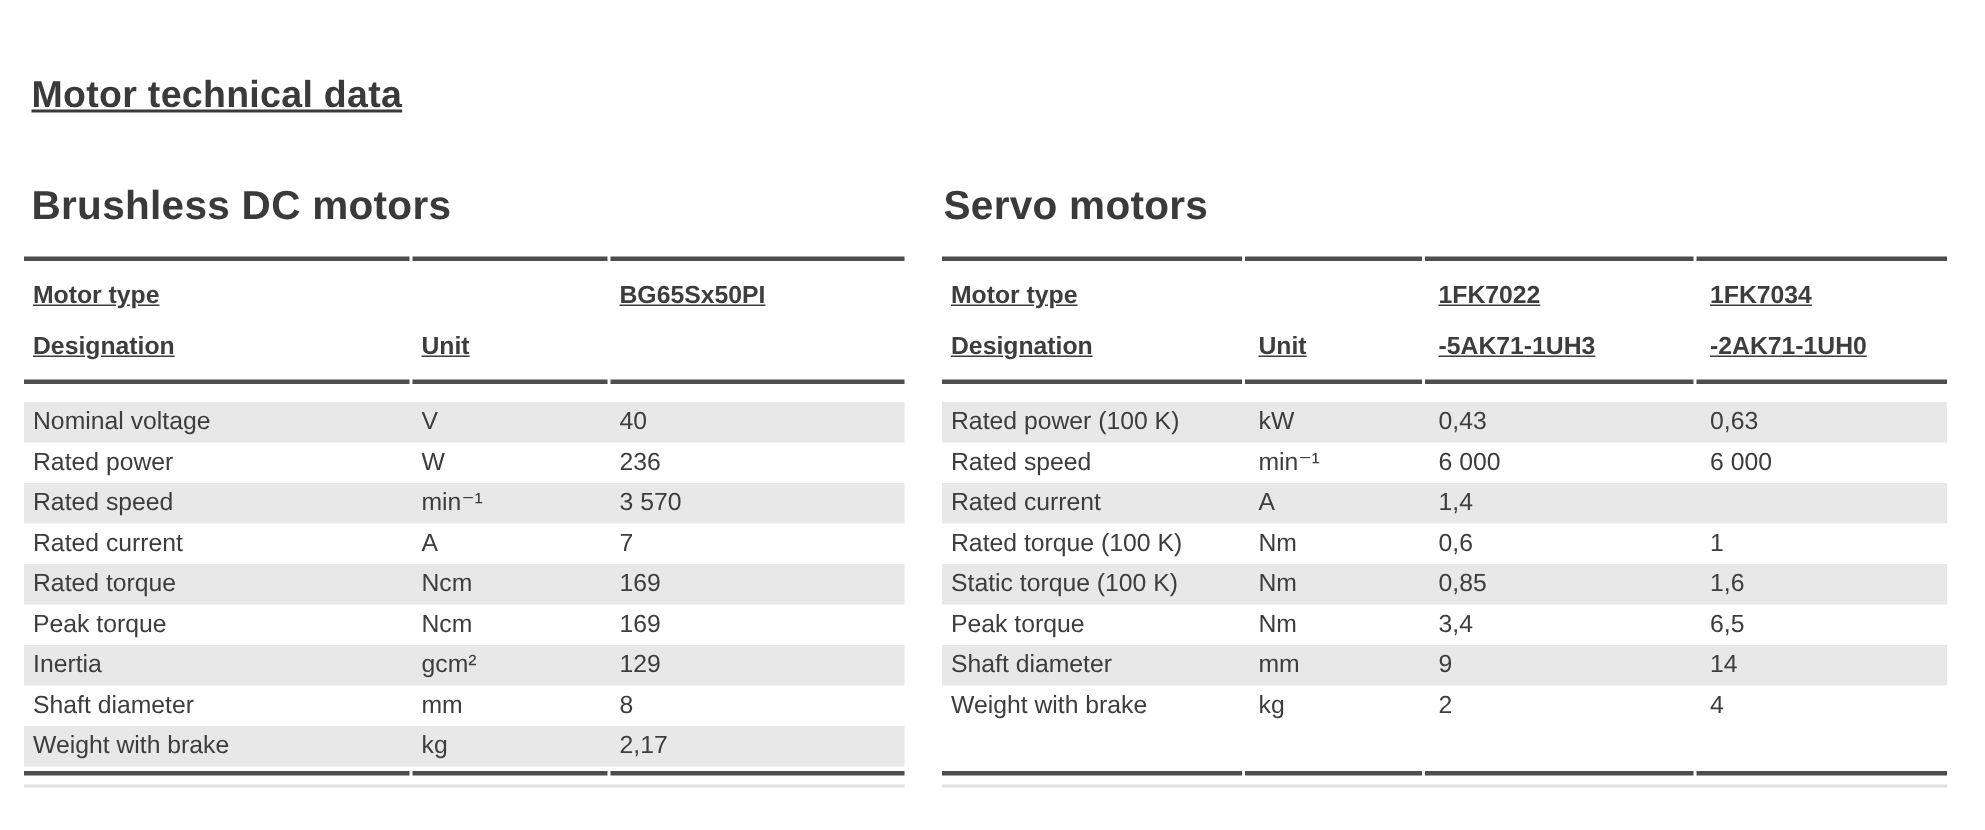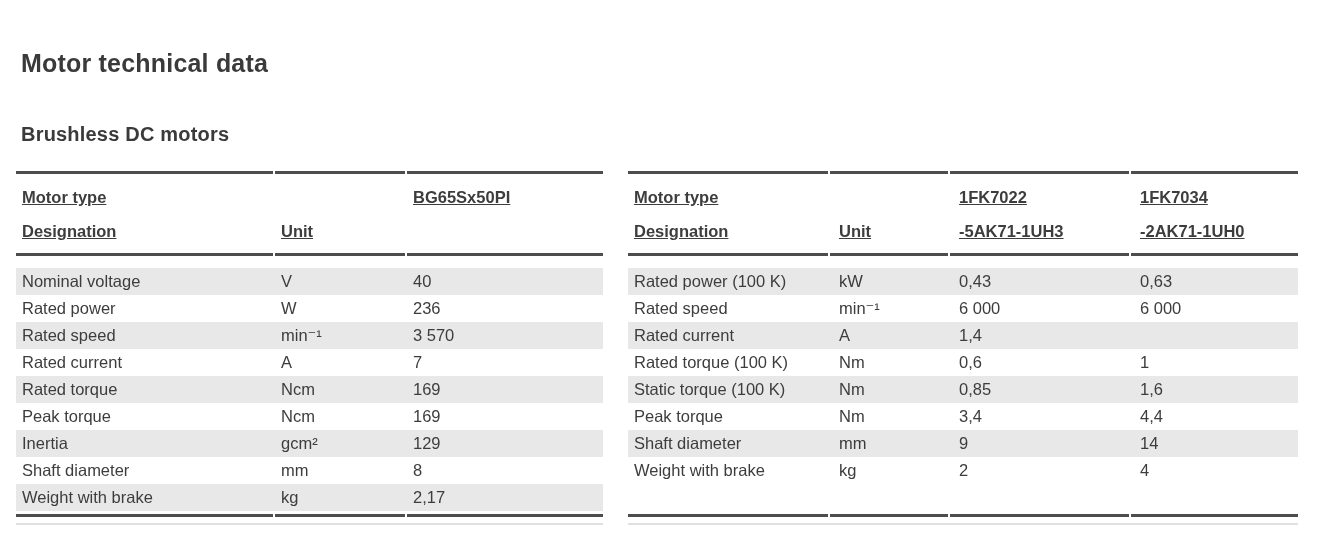--- a/index.html
+++ b/index.html
@@ -8,24 +8,25 @@
     width:1323px;height:553px;
     background:#ffffff;
     font-family:"Liberation Sans","DejaVu Sans",sans-serif;
     color:#3d3d3d;
     overflow:hidden;
   }
   .page-title{
     position:absolute;left:21px;top:50px;margin:0;
     font-size:25px;font-weight:bold;line-height:1.1;color:#3a3a3a;
     letter-spacing:0.2px;
+    text-decoration:underline;
   }
   .section-heading{
     position:absolute;top:123px;margin:0;
-    font-size:20px;font-weight:bold;line-height:1.1;color:#3a3a3a;
+    font-size:27px;font-weight:bold;line-height:1.1;color:#3a3a3a;
     letter-spacing:0.2px;
   }
   .heading-left{left:21px;}
   .heading-right{left:629px;}
 
   .table-wrap{position:absolute;top:171px;height:356px;}
   .t0{left:16px;width:587px;}
   .t1{left:628px;width:670px;}
 
   
@@ -60,20 +61,21 @@
   .t1 .trow .tcell:not(:first-child){padding-left:9px;}
 </style>
 </head>
 <body>
 
 <div class="page">
 
   <h1 class="page-title">Motor technical data</h1>
 
   <h2 class="section-heading heading-left">Brushless DC motors</h2>
+  <h2 class="section-heading heading-right">Servo motors</h2>
 
   <div class="table-wrap t0">
     <div class="rule rule-top">
         <i></i>
         <i></i>
         <i></i>
       </div>
 
     <div class="thead cols">
       <div class="hcell">
@@ -213,21 +215,21 @@
         <div class="trow cols">
           <div class="tcell">Static torque (100 K)</div>
           <div class="tcell">Nm</div>
           <div class="tcell">0,85</div>
           <div class="tcell">1,6</div>
         </div>
         <div class="trow cols">
           <div class="tcell">Peak torque</div>
           <div class="tcell">Nm</div>
           <div class="tcell">3,4</div>
-          <div class="tcell">4,4</div>
+          <div class="tcell">6,5</div>
         </div>
         <div class="trow cols">
           <div class="tcell">Shaft diameter</div>
           <div class="tcell">mm</div>
           <div class="tcell">9</div>
           <div class="tcell">14</div>
         </div>
         <div class="trow cols">
           <div class="tcell">Weight with brake</div>
           <div class="tcell">kg</div>

